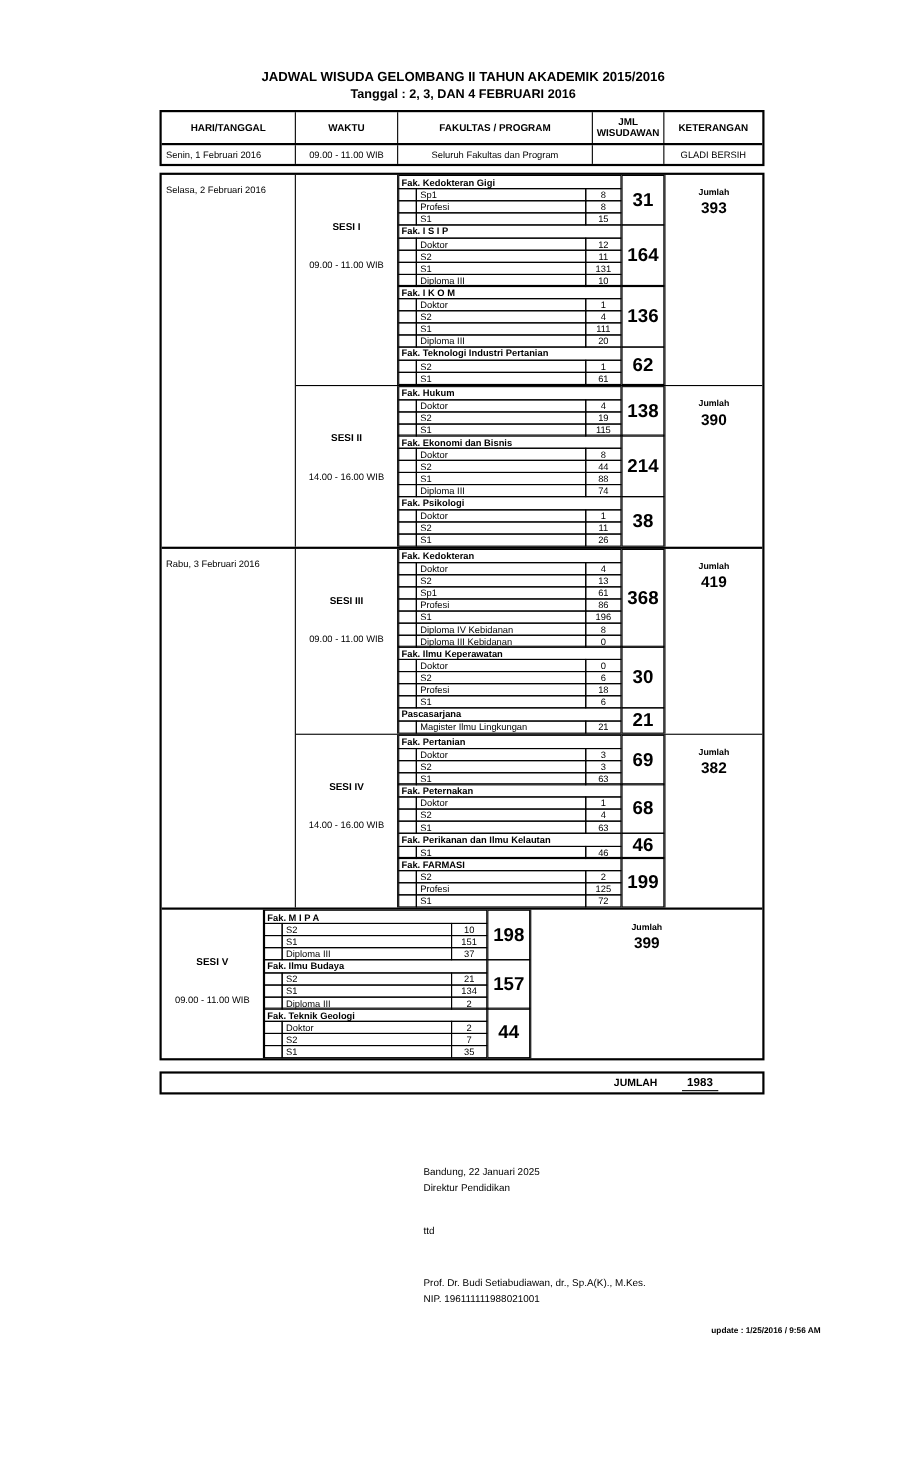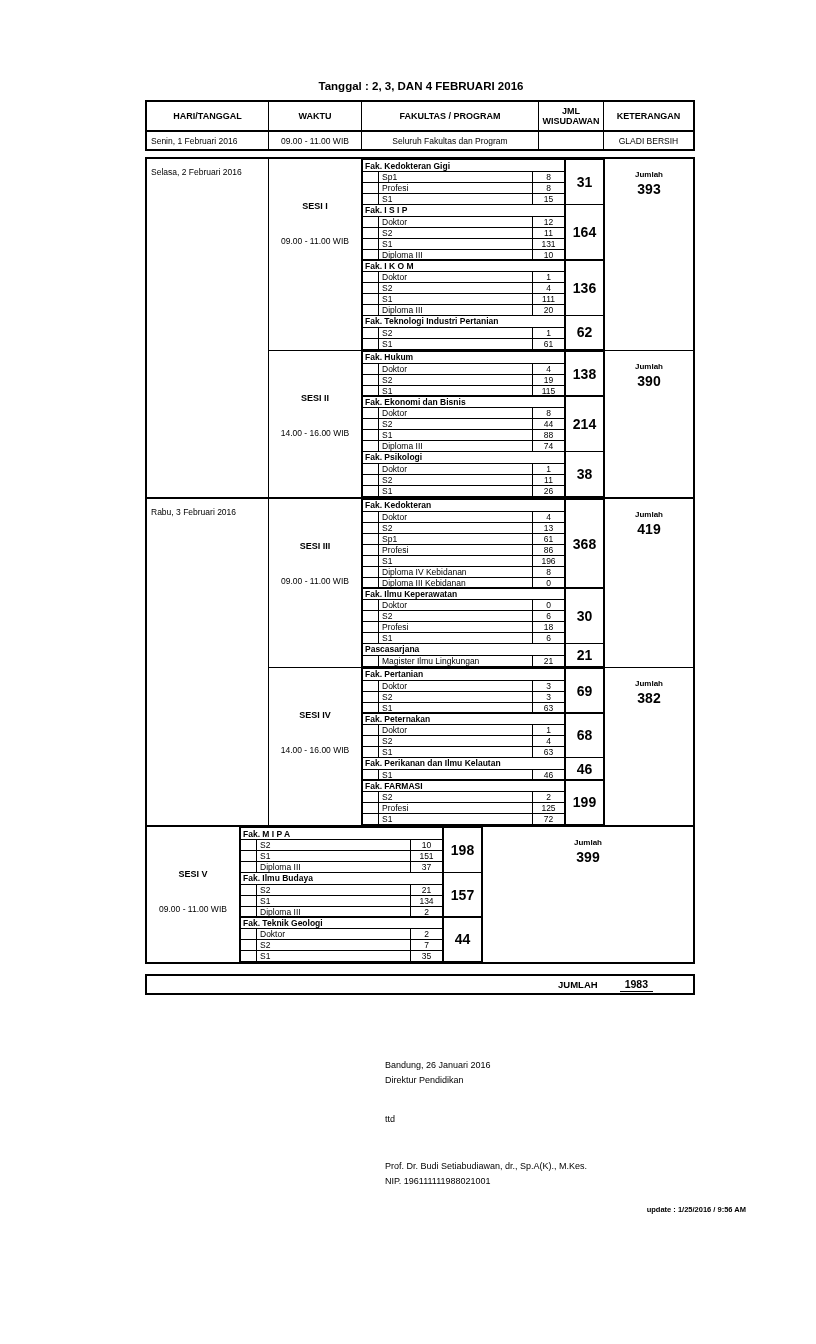--- a/index.html
+++ b/index.html
@@ -47,21 +47,21 @@
   .fak-mini { width:203px; display:flex; flex-direction:column; }
   .fak-header { border:1.5px solid #000; height:13px; display:flex; align-items:center;
     font-weight:bold; font-size:8.5px; padding-left:2px; white-space:nowrap; }
   .prog-row { display:flex; height:12px; margin-top:-1px; }
   .prog-indent { width:17px; border:1px solid #000; }
   .prog-name { flex:1; border:1px solid #000; margin-left:-1px; display:flex; align-items:center;
     font-size:8.5px; padding-left:3px; white-space:nowrap; overflow:hidden; }
   .prog-count { width:33px; border:1px solid #000; margin-left:-1px; display:flex; align-items:center;
     justify-content:center; font-size:8.5px; }
   .fak-sub { width:39px; margin-left:0px; border:1.5px solid #000; display:flex; align-items:center;
-    justify-content:center; font-weight:bold; font-size:14px; }
+    justify-content:center; font-weight:bold; font-size:17px; }
   .ket-cell { flex:1; border-left:1.5px solid #000; text-align:center; padding-top:11px; }
   .ket-label { display:block; font-size:8px; font-weight:bold; }
   .ket-value { display:inline-block; font-size:14px; font-weight:bold; margin-top:2px; }
 
   
   .total-row { margin-top:10px; border:2.5px solid #000; height:21px; display:flex; align-items:center;
     justify-content:flex-end; padding-right:40px; }
   .total-label { font-weight:bold; font-size:9.5px; margin-right:22px; }
   .total-value { font-weight:bold; font-size:10.5px; border-bottom:1.5px solid #000; padding:0 5px 1px; }
 
@@ -69,20 +69,21 @@
   .footer { position:absolute; left:385px; top:1058px; font-size:9px; line-height:15px; }
   .f-ttd { margin-top:24px; }
   .f-name { margin-top:32px; }
   .update-note { position:absolute; right:70px; top:1205px; font-size:7.5px; font-weight:bold; }
 </style>
 </head>
 <body>
 
 <div class="page">
 
+  <div class="doc-title">JADWAL WISUDA GELOMBANG II TAHUN AKADEMIK 2015/2016</div>
   <div class="doc-subtitle">Tanggal :  2, 3, DAN 4 FEBRUARI 2016</div>
 
   <div class="sched">
 
     <div class="head-wrap">
       <div class="head-row">
         <div class="hcell w1">HARI/TANGGAL</div>
         <div class="hcell w2">WAKTU</div>
         <div class="hcell w3">FAKULTAS / PROGRAM</div>
         <div class="hcell w4">JML WISUDAWAN</div>
@@ -533,21 +534,21 @@
         </div>
       </div>
 
     <div class="total-row">
       <span class="total-label">JUMLAH</span>
       <span class="total-value">1983</span>
     </div>
   </div>
 
   <div class="footer">
-    <div>Bandung, 26 Januari 2016</div>
+    <div>Bandung, 22 Januari 2025</div>
     <div>Direktur Pendidikan</div>
     <div class="f-ttd">ttd</div>
     <div class="f-name">Prof. Dr. Budi Setiabudiawan, dr., Sp.A(K)., M.Kes.</div>
     <div>NIP. 196111111988021001</div>
   </div>
 
   <div class="update-note">update : 1/25/2016 / 9:56 AM</div>
 
 </div>
 

